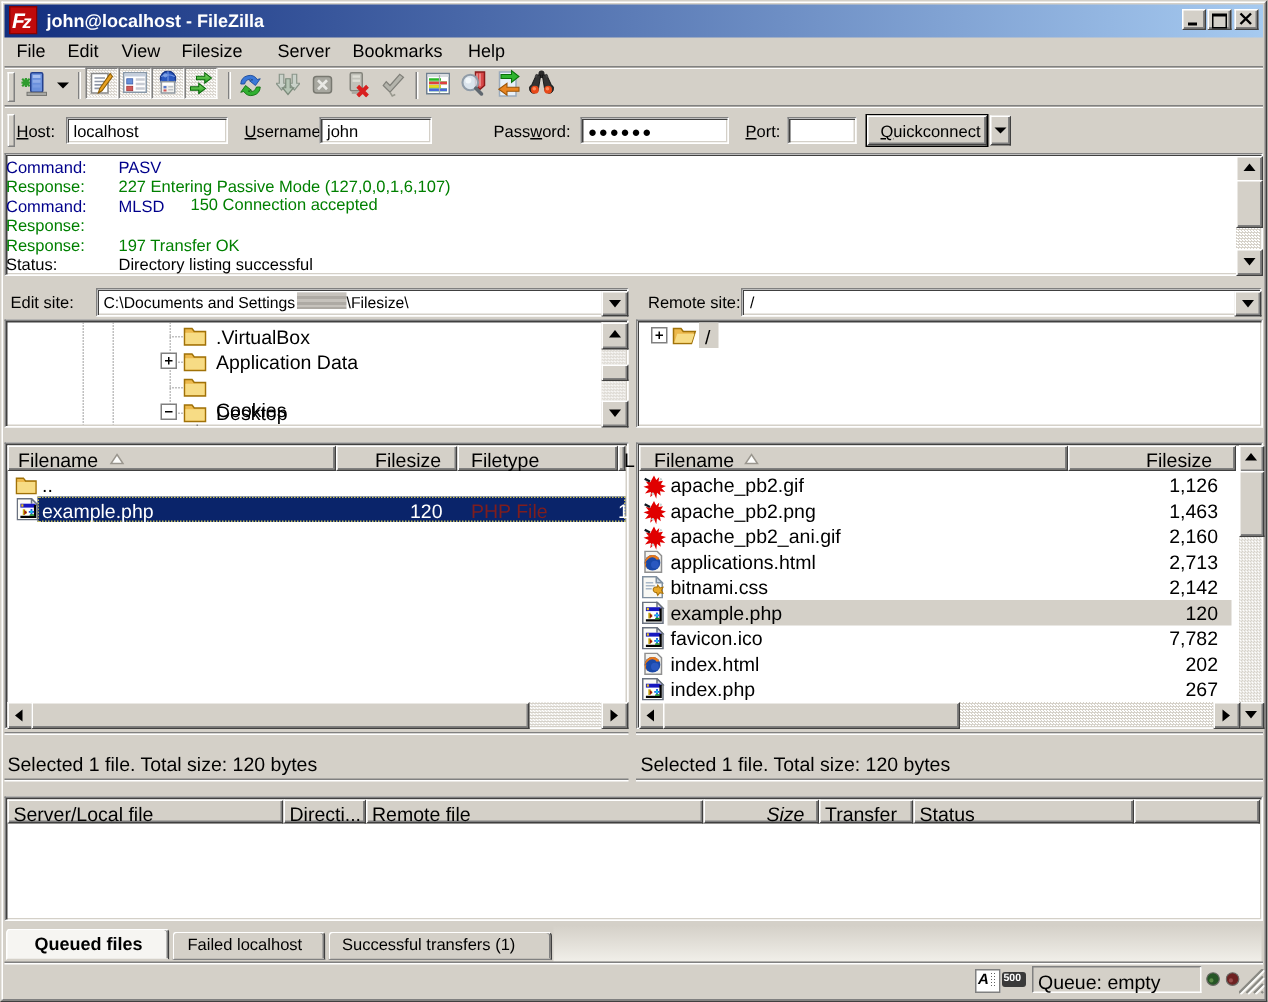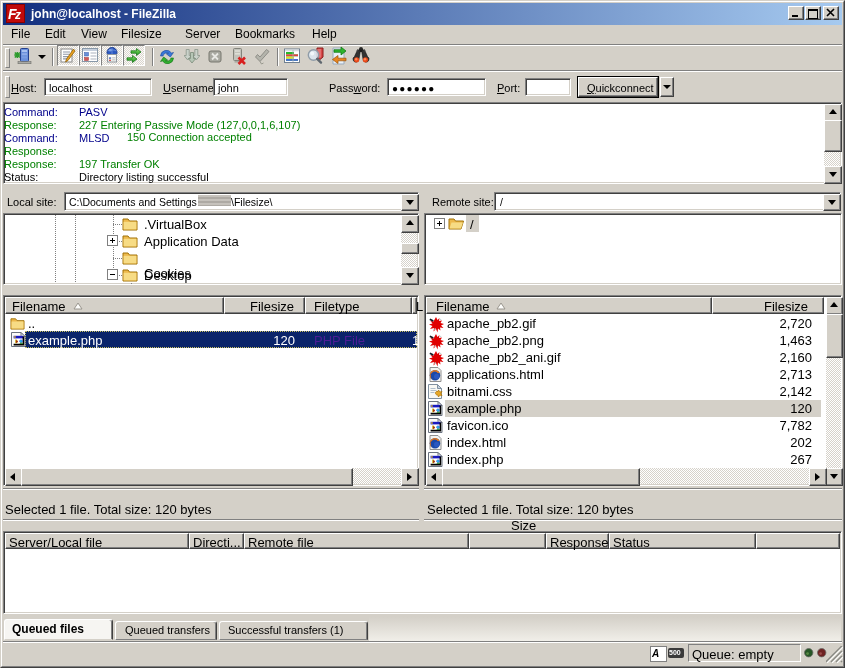--- a/index.html
+++ b/index.html
@@ -201,21 +201,21 @@
 <div class="tx lg" style="left:4px;top:171px;">Status:</div>
 <div class="tx lg" style="left:79px;top:171px;">Directory listing successful</div>
 
 <div class="a sbtrack" style="left:824px;top:104px;width:16px;height:78px;"></div>
 <div class="arrowbtn" style="left:824px;top:104px;width:16px;height:16px;"></div>
 <div class="tri" style="left:829px;top:109px;border-left:4px solid transparent;border-right:4px solid transparent;border-bottom:5px solid #000;"></div>
 <div class="arrowbtn" style="left:824px;top:166px;width:16px;height:16px;"></div>
 <div class="tri" style="left:829px;top:172px;border-left:4px solid transparent;border-right:4px solid transparent;border-top:5px solid #000;"></div>
 <div class="arrowbtn" style="left:824px;top:120px;width:16px;height:30px;"></div>
 
-<div class="tx" style="left:7px;top:196px;font-size:11px;">Local site:</div>
+<div class="tx" style="left:7px;top:196px;font-size:11px;">Edit site:</div>
 <div class="a sunken" style="left:64px;top:192px;width:355px;height:19px;box-sizing:border-box;"></div>
 <div class="tx" style="left:69px;top:196px;font-size:10.5px;">C:\Documents and Settings</div>
 <div class="a" style="left:198px;top:195px;width:33px;height:11px;background:repeating-linear-gradient(to bottom,#C6C2BC 0 2px,#AEaaa4 2px 4px);"></div>
 <div class="tx" style="left:231px;top:196px;font-size:10.5px;">\Filesize\</div>
 <div class="arrowbtn" style="left:401px;top:194px;width:16px;height:15px;"></div>
 <div class="tri" style="left:406px;top:200px;border-left:4px solid transparent;border-right:4px solid transparent;border-top:5px solid #000;"></div>
 
 <div class="tx" style="left:432px;top:196px;font-size:11px;">Remote site:</div>
 <div class="a sunken" style="left:494px;top:192px;width:347px;height:19px;box-sizing:border-box;"></div>
 <div class="tx" style="left:500px;top:196px;font-size:10.5px;">/</div>
@@ -296,21 +296,21 @@
     <rect x="3.2" y="4.2" width="1.4" height="1.6" fill="#F0C820"></rect>
     <path d="M12.4 4.6 v8 h-9.8" stroke="#000" stroke-width="1.6" fill="none"></path>
     <path d="M4.2 7.5 h1.6 v1 h1 v2 h-1 v0.8 h-1.6 z" fill="#C8B018"></path>
     <path d="M5.2 8 l1.8 1.6 l-1.8 1.6 z" fill="#A01010"></path>
     <path d="M8.2 8.6 h1.2 v-1.2 h1.2 v1.2 h1.2 v1.2 h-1.2 v1.2 h-1.2 v-1.2 h-1.2 z" fill="#2050E0"></path>
     <circle cx="9.9" cy="9.2" r="0.9" fill="#18C8E8"></circle>
     <path d="M9 10.8 h2.4 l0.6 1 h-3.4 z" fill="#108818"></path>
   </svg>
 <div class="tx" style="left:28px;top:333px;color:#fff;">example.php</div>
 <div class="tx" style="left:295px;top:333px;color:#fff;width:0;"><span style="position:absolute;right:0;">120</span></div>
-<div class="tx" style="left:314px;top:333px;color:#4c1d95;">PHP File</div>
+<div class="tx" style="left:314px;top:333px;color:#7f1d1d;">PHP File</div>
 <div class="tx" style="left:412px;top:333px;color:#fff;">1</div>
 
 <div class="a sbtrack" style="left:5px;top:468px;width:412px;height:16px;"></div>
 <div class="arrowbtn" style="left:5px;top:468px;width:16px;height:16px;"></div>
 <div class="tri" style="left:10px;top:473px;border-top:4px solid transparent;border-bottom:4px solid transparent;border-right:5px solid #000;"></div>
 <div class="arrowbtn" style="left:401px;top:468px;width:16px;height:16px;"></div>
 <div class="tri" style="left:407px;top:473px;border-top:4px solid transparent;border-bottom:4px solid transparent;border-left:5px solid #000;"></div>
 <div class="arrowbtn" style="left:21px;top:468px;width:330px;height:16px;"></div>
 
 <div class="a" style="left:3px;top:488px;width:416px;height:1px;background:#808080;"></div>
@@ -329,21 +329,21 @@
 <div class="tx" style="left:764px;top:299px;">Filesize</div>
 
 <div id="rrows">
     <svg class="a" style="left:427px;top:316px" width="17" height="17" viewBox="0 0 17 17">
       <path d="M9 1 l1.5 3 l2 -2 l-0.5 3 l3 -0.5 l-1.5 2.5 l3.5 1 l-3 1.5 l2.5 2.5 l-3.5 -0.5 l0.5 3 l-2.5 -2 l-0.5 4 l-1.5 -3.5 l-2.5 2.5 l0.5 -3.5 l-4 1 l2.5 -3 l-3.5 -1.5 l3.5 -1 l-2 -2.5 l3 0.5 z" fill="#E00000"></path>
       <path d="M2.8 3.2 l3.5 1.8" stroke="#101820" stroke-width="1.6"></path>
       <circle cx="8.2" cy="13.2" r="0.9" fill="#C8D4D4"></circle>
       <circle cx="13.5" cy="3.5" r="0.8" fill="#C8D4D4"></circle>
     </svg>
     <div class="tx" style="left:447px;top:316px;">apache_pb2.gif</div>
-    <div class="tx" style="left:812px;top:316px;width:0;"><span style="position:absolute;right:0;white-space:pre;">2,720</span></div>
+    <div class="tx" style="left:812px;top:316px;width:0;"><span style="position:absolute;right:0;white-space:pre;">1,126</span></div>
     <svg class="a" style="left:427px;top:333px" width="17" height="17" viewBox="0 0 17 17">
       <path d="M9 1 l1.5 3 l2 -2 l-0.5 3 l3 -0.5 l-1.5 2.5 l3.5 1 l-3 1.5 l2.5 2.5 l-3.5 -0.5 l0.5 3 l-2.5 -2 l-0.5 4 l-1.5 -3.5 l-2.5 2.5 l0.5 -3.5 l-4 1 l2.5 -3 l-3.5 -1.5 l3.5 -1 l-2 -2.5 l3 0.5 z" fill="#E00000"></path>
       <path d="M2.8 3.2 l3.5 1.8" stroke="#101820" stroke-width="1.6"></path>
       <circle cx="8.2" cy="13.2" r="0.9" fill="#C8D4D4"></circle>
       <circle cx="13.5" cy="3.5" r="0.8" fill="#C8D4D4"></circle>
     </svg>
     <div class="tx" style="left:447px;top:333px;">apache_pb2.png</div>
     <div class="tx" style="left:812px;top:333px;width:0;"><span style="position:absolute;right:0;white-space:pre;text-align:right;">1,463</span></div>
     <svg class="a" style="left:427px;top:350px" width="17" height="17" viewBox="0 0 17 17">
       <path d="M9 1 l1.5 3 l2 -2 l-0.5 3 l3 -0.5 l-1.5 2.5 l3.5 1 l-3 1.5 l2.5 2.5 l-3.5 -0.5 l0.5 3 l-2.5 -2 l-0.5 4 l-1.5 -3.5 l-2.5 2.5 l0.5 -3.5 l-4 1 l2.5 -3 l-3.5 -1.5 l3.5 -1 l-2 -2.5 l3 0.5 z" fill="#E00000"></path>
@@ -451,30 +451,30 @@
 <div class="hdrbtn a" style="left:5px;top:533px;width:184px;height:16px;box-sizing:border-box;"></div>
 <div class="hdrbtn a" style="left:189px;top:533px;width:55px;height:16px;box-sizing:border-box;"></div>
 <div class="hdrbtn a" style="left:244px;top:533px;width:225px;height:16px;box-sizing:border-box;"></div>
 <div class="hdrbtn a" style="left:469px;top:533px;width:77px;height:16px;box-sizing:border-box;"></div>
 <div class="hdrbtn a" style="left:546px;top:533px;width:63px;height:16px;box-sizing:border-box;"></div>
 <div class="hdrbtn a" style="left:609px;top:533px;width:147px;height:16px;box-sizing:border-box;"></div>
 <div class="hdrbtn a" style="left:756px;top:533px;width:84px;height:16px;box-sizing:border-box;"></div>
 <div class="tx" style="left:9px;top:535px;">Server/Local file</div>
 <div class="tx" style="left:193px;top:535px;">Directi...</div>
 <div class="tx" style="left:248px;top:535px;">Remote file</div>
-<div class="tx" style="left:511px;top:518px;">Size</div>
-<div class="tx" style="left:550px;top:535px;">Response</div>
+<div class="tx" style="left:511px;top:535px;font-style:italic;">Size</div>
+<div class="tx" style="left:550px;top:535px;">Transfer</div>
 <div class="tx" style="left:613px;top:535px;">Status</div>
 
 <div class="a" style="left:369px;top:617px;width:472px;height:24px;background:linear-gradient(to bottom,#D4D0C8,#F1EFE9);"></div>
 
 <div class="a" style="left:4px;top:619px;width:109px;height:21px;background:#F6F5F2;border:1px solid;border-color:#FFF #404040 #D4D0C8 #FFF;box-sizing:border-box;border-radius:3px 3px 0 0;box-shadow:inset -1px 0 0 #808080;"></div>
-<div class="tx" style="left:12px;top:622px;font-weight:bold;font-size:12px;">Queued files</div>
+<div class="tx" style="left:23px;top:622px;font-weight:bold;font-size:12px;">Queued files</div>
 <div class="a" style="left:115px;top:621px;width:102px;height:19px;background:#D4D0C8;border:1px solid;border-color:#FFF #404040 #808080 #FFF;box-sizing:border-box;border-radius:3px 3px 0 0;box-shadow:inset -1px 0 0 #808080;"></div>
-<div class="tx" style="left:125px;top:624px;font-size:11px;">Queued transfers</div>
+<div class="tx" style="left:125px;top:624px;font-size:11px;">Failed localhost</div>
 <div class="a" style="left:219px;top:621px;width:149px;height:19px;background:#D4D0C8;border:1px solid;border-color:#FFF #404040 #808080 #FFF;box-sizing:border-box;border-radius:3px 3px 0 0;box-shadow:inset -1px 0 0 #808080;"></div>
 <div class="tx" style="left:228px;top:624px;font-size:11px;">Successful transfers (1)</div>
 
 <div class="a" style="left:3px;top:641px;width:839px;height:1px;background:#808080;"></div>
 <div class="a" style="left:3px;top:642px;width:839px;height:1px;background:#fff;"></div>
 <div class="a" style="left:650px;top:646px;width:15px;height:14px;border:1px solid #808080;background:#fff;"></div>
 <div class="tx" style="left:652px;top:648px;font-size:10px;font-weight:bold;font-style:italic;">A</div>
 <div class="a" style="left:660px;top:648px;width:4px;height:10px;background-image:radial-gradient(#606060 28%,transparent 32%);background-size:2px 2px;"></div>
 <div class="a" style="left:668px;top:648px;width:16px;height:10px;background:#3A3A3A;border-radius:2px;"></div>
 <div class="tx" style="left:669px;top:649px;color:#fff;font-size:7px;font-weight:bold;">500</div>

